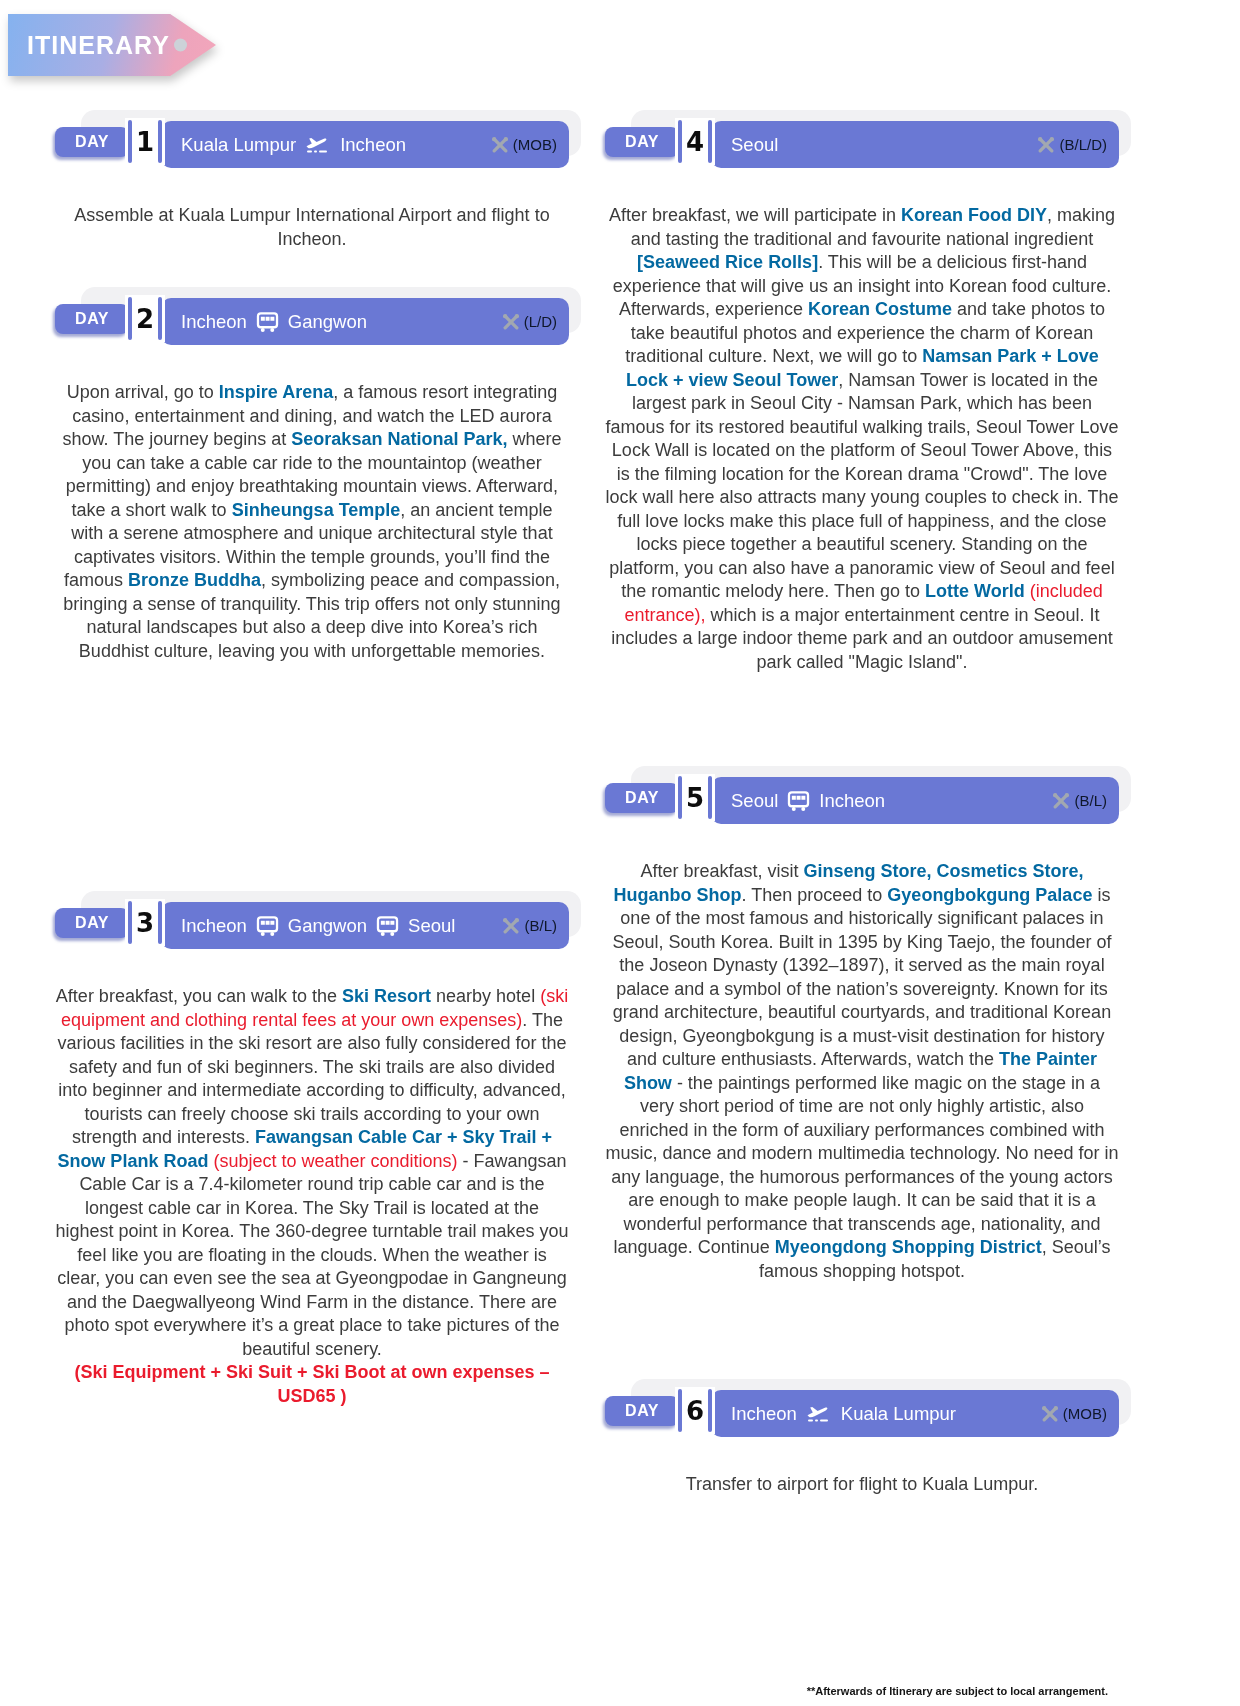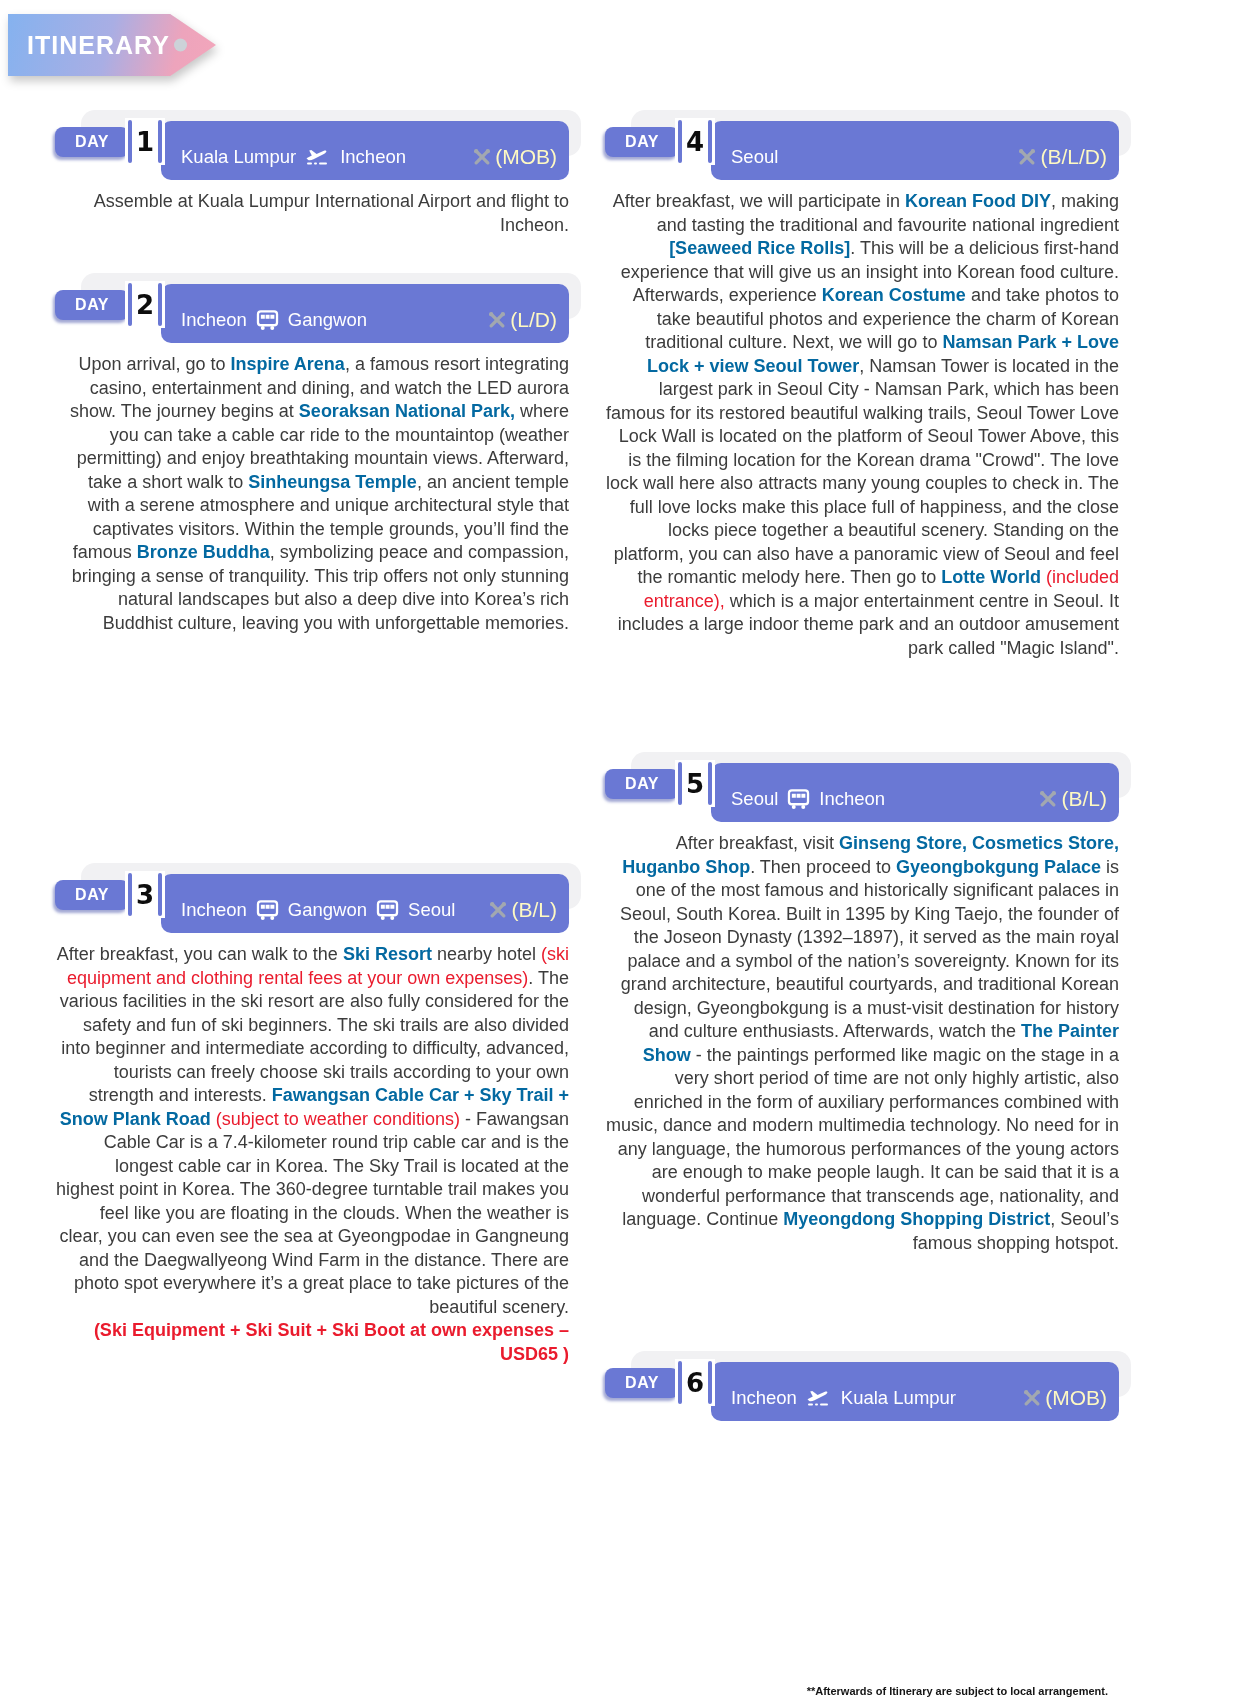--- a/index.html
+++ b/index.html
@@ -33,31 +33,31 @@
       border-radius:8px;color:#fff;font-weight:bold;font-size:16px;letter-spacing:.5px;
       display:flex;align-items:center;justify-content:center;z-index:2;
       box-shadow:-2px 3px 3px rgba(85,96,176,.55);}
   .num-box{position:absolute;left:70px;top:0;width:40px;height:47px;background:#fff;z-index:3;
       display:flex;align-items:center;justify-content:center;}
   .num-box::before,.num-box::after{content:"";position:absolute;top:2px;bottom:2px;width:4px;
       border-radius:2px;background:#6a78d4;}
   .num-box::before{left:3px;} .num-box::after{right:3px;}
   .day-number{font-family:"DejaVu Sans",sans-serif;font-size:26px;font-weight:bold;color:#0d0d0d;}
   .banner-main{position:absolute;left:106px;right:0;top:3px;height:47px;background:#6a78d4;
-      border-radius:10px;display:flex;align-items:center;padding:12px 12px 0 20px;z-index:1;}
+      border-radius:10px;display:flex;align-items:center;padding:0 12px 0 20px;z-index:1;}
   .route{flex:1;display:flex;align-items:center;gap:9px;color:#fff;font-size:18.5px;}
   .route-icon{display:flex;align-items:center;}
   .route-icon svg{display:block;}
-  .meals{display:flex;align-items:center;gap:3px;color:#fef9c3;font-size:21px;white-space:nowrap;}
+  .meals{display:flex;align-items:center;gap:3px;color:#0f172a;font-size:15px;white-space:nowrap;}
   .cutlery{display:flex;align-items:center;}
   .cutlery svg{display:block;}
 
   
-  .day-paragraph{margin:26px 0 0 0;font-size:18px;line-height:23.5px;color:#3c3c3c;
-      letter-spacing:0;text-align:right;}
+  .day-paragraph{margin:40px 0 0 0;font-size:18px;line-height:23.5px;color:#3c3c3c;
+      letter-spacing:0;text-align:center;}
   .day-paragraph .b{font-weight:bold;color:#0369a1;}
   .day-paragraph .r{color:#ea1b2d;}
   .day-paragraph .b.r{color:#ea1b2d;}
 
   
   .footnote{position:absolute;right:132px;bottom:9px;font-size:11px;font-weight:bold;color:#141414;}
 </style>
 </head>
 <body>
 
@@ -307,18 +307,19 @@
                 <path d="M19 5 L5 19"></path>
               </g>
               <circle cx="5" cy="5" r="2.6" fill="#a2a8b0"></circle>
               <circle cx="19" cy="5" r="2.6" fill="#a2a8b0"></circle>
             </svg>
           </span>
           <span class="meal-code">(MOB)</span>
         </div>
       </div>
     </div>
+    <p class="day-paragraph"><span>Transfer to airport for flight to Kuala Lumpur.</span></p>
   </section>
       </div>
   </div>
 
   <div class="footnote">**Afterwards of Itinerary are subject to local arrangement.</div>
 </div>
 
 </body></html>

